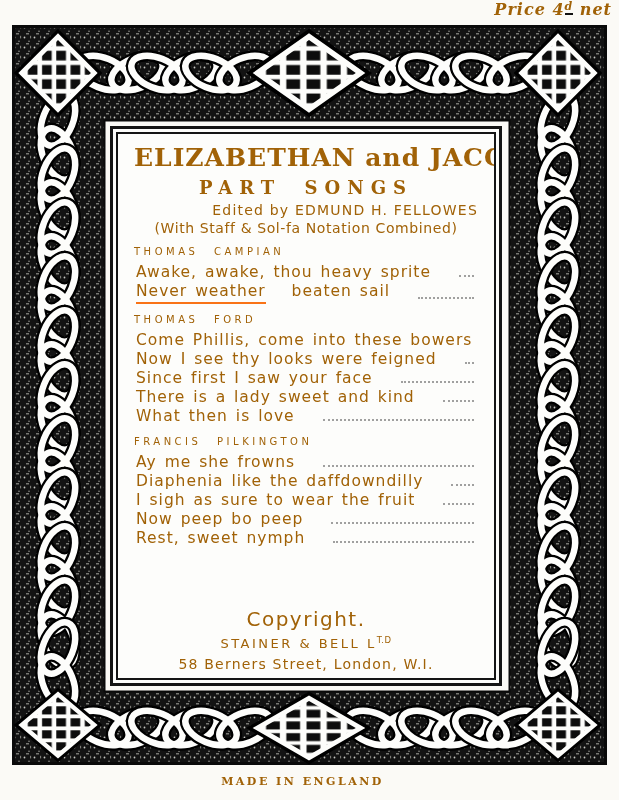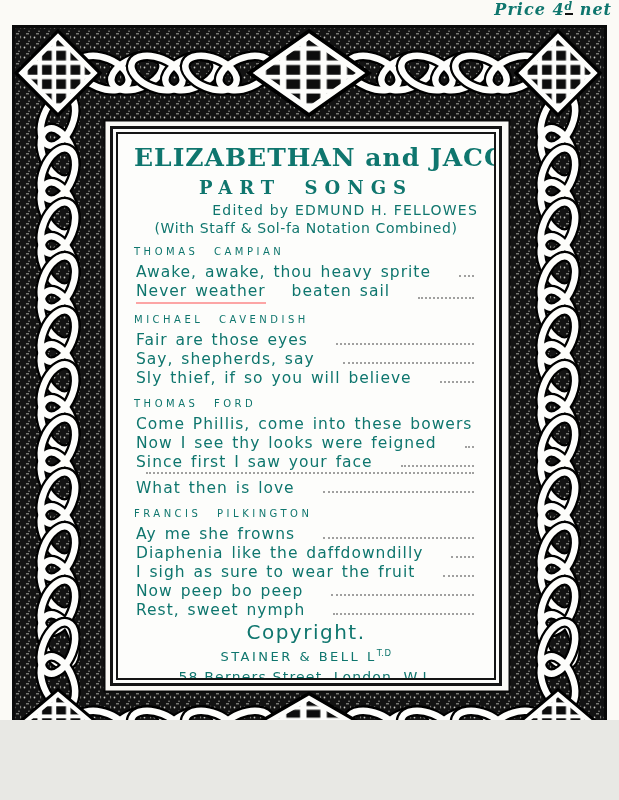--- a/index.html
+++ b/index.html
@@ -1,18 +1,18 @@
 <!DOCTYPE html>
 <html><head>
 <meta charset="utf-8">
 <style>
   html,body { margin:0; padding:0; background:#e8e8e4; }
   .stage {
-    position:relative; width:619px; height:720px; margin:0 auto;
-    background:#fbfaf6; color:#0f766e; overflow:hidden;
+    position:relative; width:619px; height:800px; margin:0 auto;
+    background:#fbfaf6; color:#a16207; overflow:hidden;
     font-family:"DejaVu Sans", sans-serif;
   }
   
   .price {
     position:absolute; top:0px; right:7px;
     font-family:"DejaVu Serif", serif; font-style:italic; font-weight:bold;
     font-size:16px; letter-spacing:1px; white-space:nowrap;
   }
   .price .sup {
     font-size:11px; vertical-align:5px;
@@ -48,21 +48,21 @@
   .composer {
     font-size:10px; letter-spacing:3.5px; word-spacing:9px;
     margin:7px 0 3px 0; font-weight:500; line-height:17px;
   }
   .song {
     display:flex; align-items:baseline;
     font-size:15.5px; letter-spacing:1px; word-spacing:2px;
     line-height:19px; margin-left:2px; white-space:nowrap;gap:18px;
   }
   .song span { white-space:pre; }
-  .song .u { border-bottom:2px solid #fca5a5; padding-bottom:1px; }
+  .song .u { border-bottom:2px solid #f97316; padding-bottom:1px; }
   .leader {
     flex:1 1 auto; min-width:6px; align-self:flex-end;
     border-bottom:2px dotted rgba(30,30,30,0.42);
     margin:0 4px 5px 10px;
   }
   .colophon { margin-top:auto; text-align:center; }
   .copyright { font-size:20px; letter-spacing:1.5px; }
   .publisher { font-size:13px; letter-spacing:2.5px; margin-top:4px; white-space:nowrap; }
   .publisher .sup { font-size:8.5px; vertical-align:5px; letter-spacing:0.5px; }
   .address { font-size:14px; letter-spacing:1.2px; margin-top:5px; }
@@ -176,51 +176,37 @@
             <span>Awake, awake, thou heavy sprite</span>
             <span class="leader"></span>
           </div>
         <div class="song">
             <span class="u">Never weather</span>
             <span> beaten sail</span>
             <span class="leader"></span>
           </div>
       </div>
 
-      <div>
-        <div class="composer">MICHAEL CAVENDISH</div>
-        <div class="song">
-            <span>Fair are those eyes</span>
-            <span class="leader"></span>
-          </div>
-        <div class="song">
-            <span>Say, shepherds, say</span>
-            <span class="leader"></span>
-          </div>
-        <div class="song">
-            <span>Sly thief, if so you will believe</span>
-            <span class="leader"></span>
-          </div>
-      </div>
 
       <div>
         <div class="composer">THOMAS FORD</div>
         <div class="song">
             <span>Come Phillis, come into these bowers</span>
             <span class="leader"></span>
           </div>
         <div class="song">
             <span>Now I see thy looks were feigned</span>
             <span class="leader"></span>
           </div>
         <div class="song">
             <span>Since first I saw your face</span>
             <span class="leader"></span>
           </div>
         <div class="song">
+            <span>There is a lady sweet and kind</span>
             <span class="leader"></span>
           </div>
         <div class="song">
             <span>What then is love</span>
             <span class="leader"></span>
           </div>
       </div>
 
       <div>
         <div class="composer">FRANCIS PILKINGTON</div>

